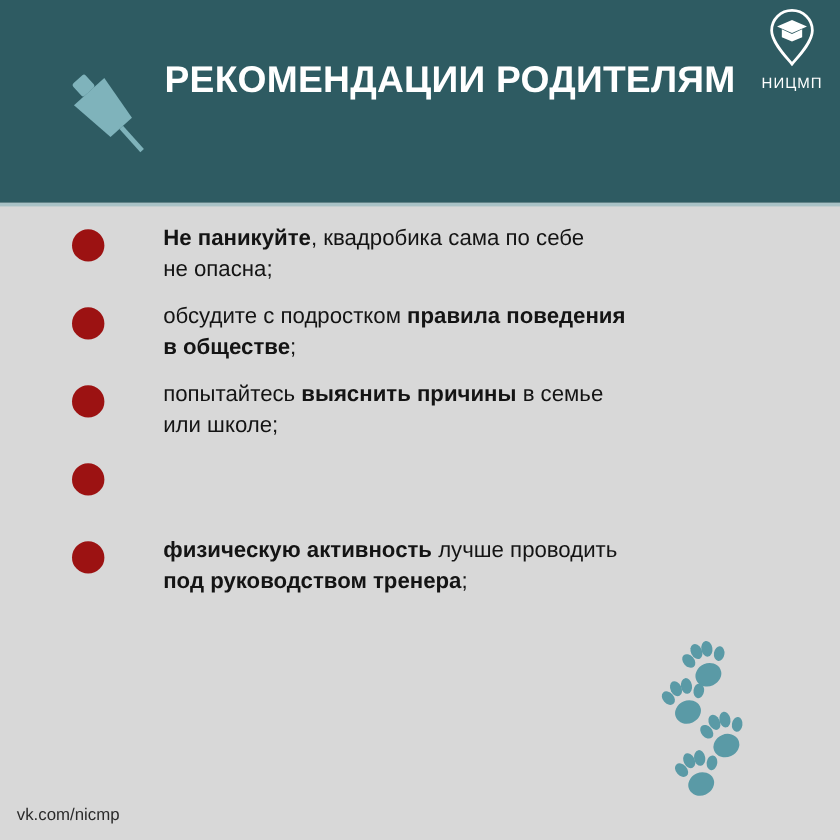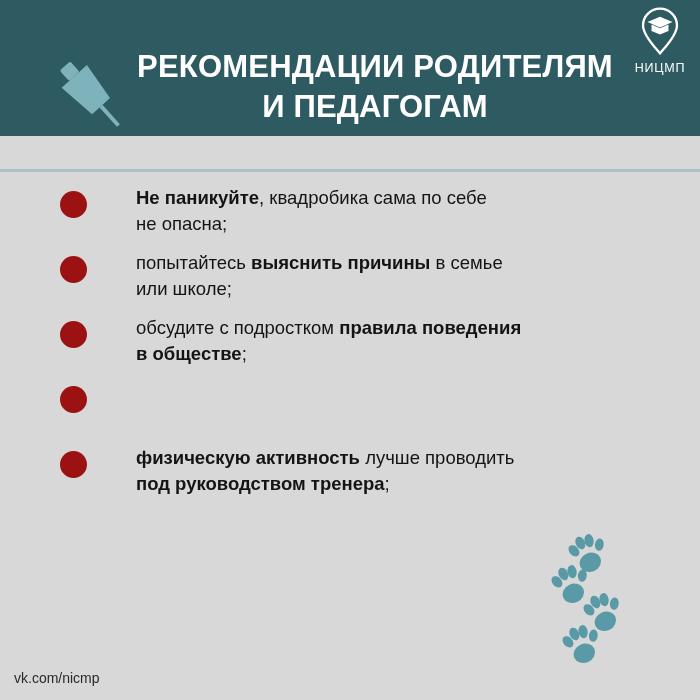--- a/index.html
+++ b/index.html
@@ -7,21 +7,21 @@
   body {
     background:#d8d8d8;
     font-family:"Liberation Sans","DejaVu Sans",sans-serif;
     position:relative;
     overflow:hidden;
   }
 
   
   #header {
     position:absolute; left:0; top:0;
-    width:700px; height:136px;
+    width:700px; height:169px;
     background:#2e5b62;
   }
   #header-rule {
     position:absolute; left:0; top:169px;
     width:700px; height:3px;
     background:#a9c2c6;
   }
 
   #pin-icon {
     position:absolute;
@@ -109,21 +109,20 @@
       <g transform="rotate(-42 43 43)">
         <rect x="36" y="4" width="14" height="14" rx="2" fill="#7fb3bb"></rect>
         <path d="M26 18 L60 18 L55 58 L31 58 Z" fill="#7fb3bb"></path>
         <rect x="41" y="58" width="4" height="26" fill="#7fb3bb"></rect>
       </g>
     </svg>
   </div>
 
   <div id="header-title">
     <span class="line">РЕКОМЕНДАЦИИ РОДИТЕЛЯМ</span>
-    <span class="line">И ПЕДАГОГАМ</span>
   </div>
 
   <div id="logo">
     <span id="logo-mark">
       <svg viewBox="0 0 48 56" width="44" height="50" aria-hidden="true">
         <path d="M24 3 C13.5 3 5 11.4 5 21.8 C5 33 19 47 24 53 C29 47 43 33 43 21.8 C43 11.4 34.5 3 24 3 Z" fill="none" stroke="#ffffff" stroke-width="2.6"></path>
         <path d="M24 12 L38 18 L24 24 L10 18 Z" fill="#ffffff"></path>
         <path d="M14.5 20.6 L14.5 28 L24 32 L33.5 28 L33.5 20.6 L24 25 Z" fill="#ffffff"></path>
       </svg>
     </span>
@@ -132,25 +131,25 @@
 </div>
 <div id="header-rule" style="background: rgb(169, 194, 198);"></div>
 
 <div id="rec-list">
     <div class="rec-item">
       <span class="rec-bullet" style="background: rgb(156, 18, 18);"></span>
       <div class="rec-text"><b>Не паникуйте</b>, квадробика сама по себе<br>не опасна;</div>
     </div>
     <div class="rec-item">
       <span class="rec-bullet" style="background: rgb(156, 18, 18);"></span>
-      <div class="rec-text">попытайтесь <b>выяснить причины</b> в семье<br>или школе;</div>
+      <div class="rec-text">обсудите с подростком <b>правила поведения<br>в обществе</b>;</div>
     </div>
     <div class="rec-item">
       <span class="rec-bullet" style="background: rgb(156, 18, 18);"></span>
-      <div class="rec-text">обсудите с подростком <b>правила поведения<br>в обществе</b>;</div>
+      <div class="rec-text">попытайтесь <b>выяснить причины</b> в семье<br>или школе;</div>
     </div>
     <div class="rec-item">
       <span class="rec-bullet" style="background: rgb(156, 18, 18);"></span>
     </div>
     <div class="rec-item">
       <span class="rec-bullet" style="background: rgb(156, 18, 18);"></span>
       <div class="rec-text"><b>физическую активность</b> лучше проводить<br><b>под руководством тренера</b>;</div>
     </div>
   </div>
 

